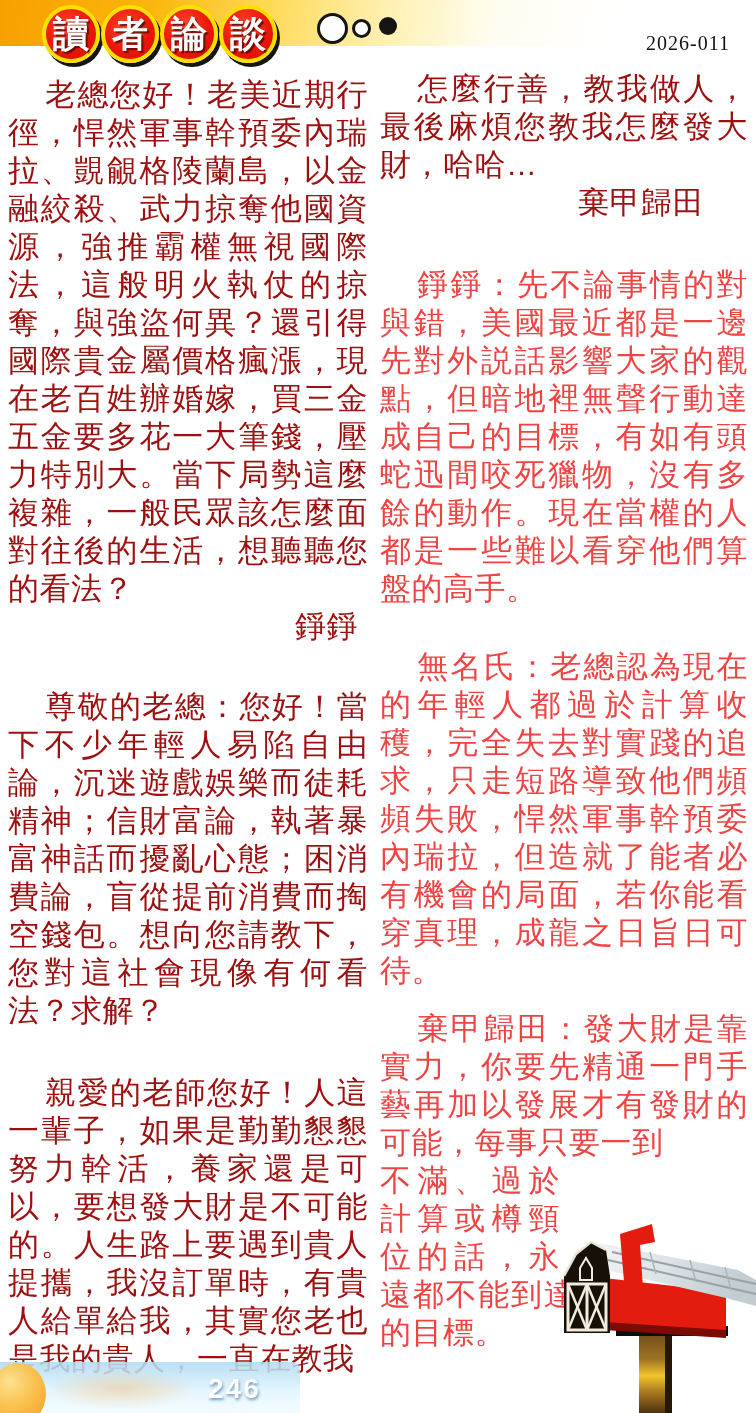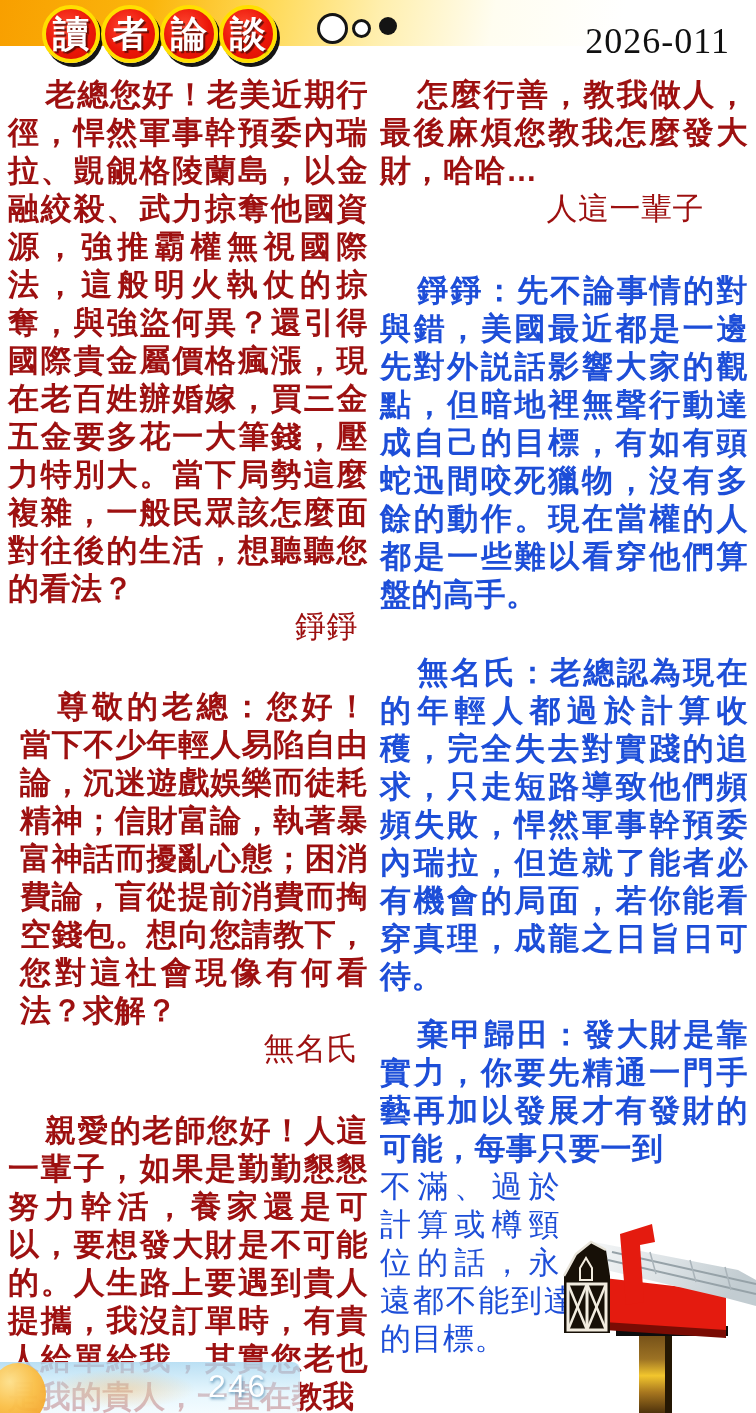--- a/index.html
+++ b/index.html
@@ -22,42 +22,42 @@
     color:#ffffff; font-weight:bold; font-size:36px; line-height:50px;
     text-align:center; text-shadow:2px 2px 1px rgba(0,0,0,0.55);
   }
   .badge.b0 { left:42px; }  .badge.b1 { left:101px; }
   .badge.b2 { left:160px; } .badge.b3 { left:219px; }
   .circ { position:absolute; border-radius:50%; background:#fff; }
   .circ.lg   { left:317px; top:13px; width:25px; height:25px; border:3px solid #141414; }
   .circ.sm   { left:352px; top:19px; width:13px; height:13px; border:3px solid #141414; }
   .circ.fill { left:379px; top:17px; width:18px; height:18px; background:#141414; }
   .issue {
-    position:absolute; right:26px; top:20px;
+    position:absolute; right:26px; top:32px;
     font-family:"Liberation Serif","DejaVu Serif",serif;
-    font-size:36px; color:#101010; letter-spacing:1px;
+    font-size:20px; color:#101010; letter-spacing:1px;
   }
 
   
   .col {
     position:absolute; top:70px; font-size:31px; line-height:38px;
     text-align:justify; text-justify:inter-character; letter-spacing:0.5px;
   }
   .col-left  { left:8px;  width:360px; }
   .col-right { left:380px; width:368px; }
-  .para { margin:0; text-indent:1.2em;font-weight:bold; }
+  .para { margin:0; text-indent:1.2em; }
   .red   { color:#9d1010; }
-  .black { color:#1d4ed8; }
+  .black { color:#ef4444; }
   .sig { text-align:right; text-indent:0; margin:0; }
   .sig-pad  { padding-right:10px;text-align:right; }
   .sig-pad2 { padding-right:44px; }
   #para-letter1 { margin-top:6px; }
-  #para-letter2 { margin-top:42px;margin-left:12px; }
+  #para-letter2 { margin-top:42px; }
   #para-letter3 { margin-top:44px; }
-  #para-cont    { margin-top:6px; }
+  #para-cont    { margin-top:0; }
   #para-reply1  { margin-top:44px; }
   #para-reply2  { margin-top:40px; }
   #para-reply3  { margin-top:20px; }
   #para-reply3-end { margin:0; text-indent:0; }
   .float-a { float:right; clear:right; width:188px; height:78px; }
   .float-b { float:right; clear:right; width:140px; height:122px; }
 
   
   .mailbox { position:absolute; left:560px; top:1218px; width:196px; height:195px; z-index:4; }
 
@@ -70,22 +70,22 @@
   .wm-blob {
     position:absolute; left:-10px; bottom:-12px; width:56px; height:62px; border-radius:50%;
     background:radial-gradient(circle at 35% 30%,#ffe08a 0%,#fbbf45 45%,#f0961d 100%);
     opacity:0.95;
   }
   .wm-glow {
     position:absolute; left:46px; bottom:4px; width:150px; height:40px; border-radius:50%;
     background:radial-gradient(ellipse,rgba(250,170,70,0.35) 0%,rgba(250,170,70,0) 70%);
   }
   .wm-num {
-    position:absolute; left:208px; bottom:8px; color:#ffffff; font-weight:normal;
-    font-size:32px; letter-spacing:2px; text-shadow:1px 2px 3px rgba(70,130,170,0.75);
+    position:absolute; left:208px; bottom:8px; color:#ffffff; font-weight:bold;
+    font-size:28px; letter-spacing:2px; text-shadow:1px 2px 3px rgba(70,130,170,0.75);
   }
 </style>
 </head>
 <body>
 
 <div class="page">
 
   <div class="header-band"></div>
   <div class="badge b0">讀</div>
   <div class="badge b1">者</div>
@@ -93,27 +93,26 @@
   <div class="badge b3">談</div>
   <div class="circ lg"></div>
   <div class="circ sm"></div>
   <div class="circ fill"></div>
   <div class="issue">2026-011</div>
 
   <div class="col col-left">
     <p class="para red" id="para-letter1">老總您好！老美近期行徑，悍然軍事幹預委內瑞拉、覬覦格陵蘭島，以金融絞殺、武力掠奪他國資源，強推霸權無視國際法，這般明火執仗的掠奪，與強盜何異？還引得國際貴金屬價格瘋漲，現在老百姓辦婚嫁，買三金五金要多花一大筆錢，壓力特別大。當下局勢這麼複雜，一般民眾該怎麼面對往後的生活，想聽聽您的看法？</p>
     <p class="sig red sig-pad">錚錚</p>
     <p class="para red" id="para-letter2">尊敬的老總：您好！當下不少年輕人易陷自由論，沉迷遊戲娛樂而徒耗精神；信財富論，執著暴富神話而擾亂心態；困消費論，盲從提前消費而掏空錢包。想向您請教下，您對這社會現像有何看法？求解？</p>
-    <p class="sig red sig-pad">無名氏</p>
     <p class="para red" id="para-letter3">親愛的老師您好！人這一輩子，如果是勤勤懇懇努力幹活，養家還是可以，要想發大財是不可能的。人生路上要遇到貴人提攜，我沒訂單時，有貴人給單給我，其實您老也是我的貴人，一直在教我</p>
   </div>
 
   <div class="col col-right">
     <p class="para red" id="para-cont">怎麼行善，教我做人，最後麻煩您教我怎麼發大財，哈哈…</p>
-    <p class="sig red sig-pad2">人這一輩子</p>
+    <p class="sig red sig-pad2">棄甲歸田</p>
     <p class="para black" id="para-reply1">錚錚：先不論事情的對與錯，美國最近都是一邊先對外説話影響大家的觀點，但暗地裡無聲行動達成自己的目標，有如有頭蛇迅間咬死獵物，沒有多餘的動作。現在當權的人都是一些難以看穿他們算盤的高手。</p>
     <p class="para black" id="para-reply2">無名氏：老總認為現在的年輕人都過於計算收穫，完全失去對實踐的追求，只走短路導致他們頻頻失敗，悍然軍事幹預委內瑞拉，但造就了能者必有機會的局面，若你能看穿真理，成龍之日旨日可待。</p>
     <p class="para black" id="para-reply3">棄甲歸田：發大財是靠實力，你要先精通一門手藝再加以發展才有發財的可能，每事只要一到</p>
     <p class="black" id="para-reply3-end">
       <span class="float-a"></span>
       <span class="float-b"></span>
       <span>不滿、過於計算或樽頸位的話，永遠都不能到達你的目標。</span>
     </p>
   </div>
 

